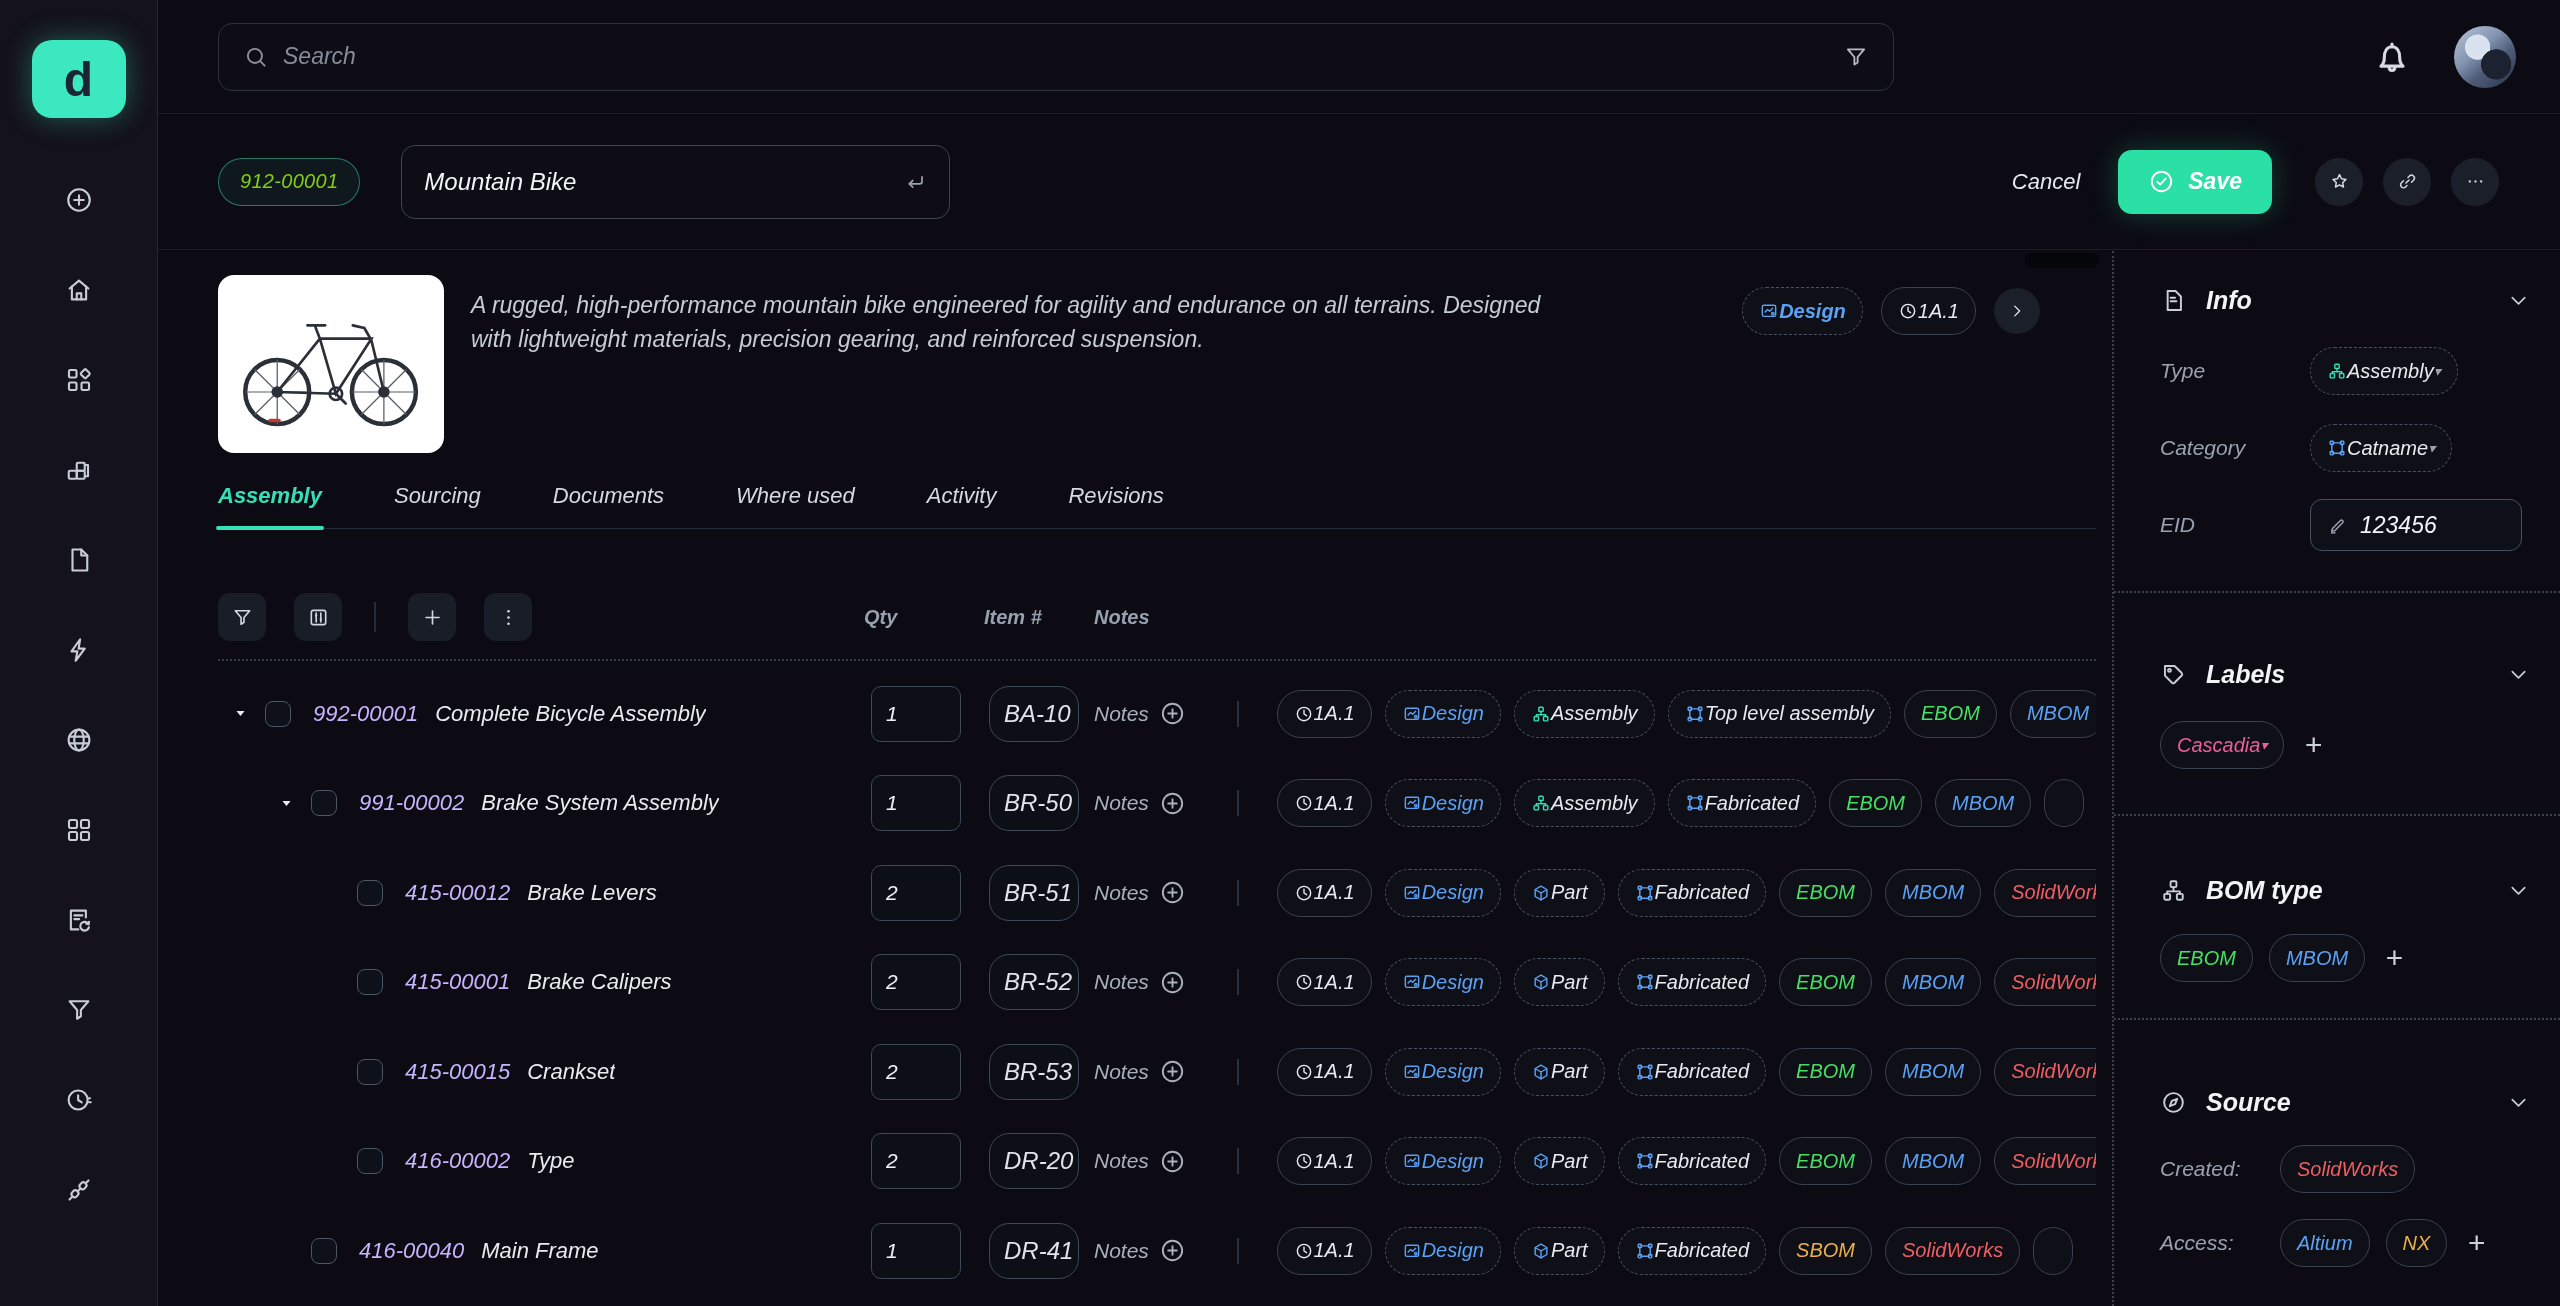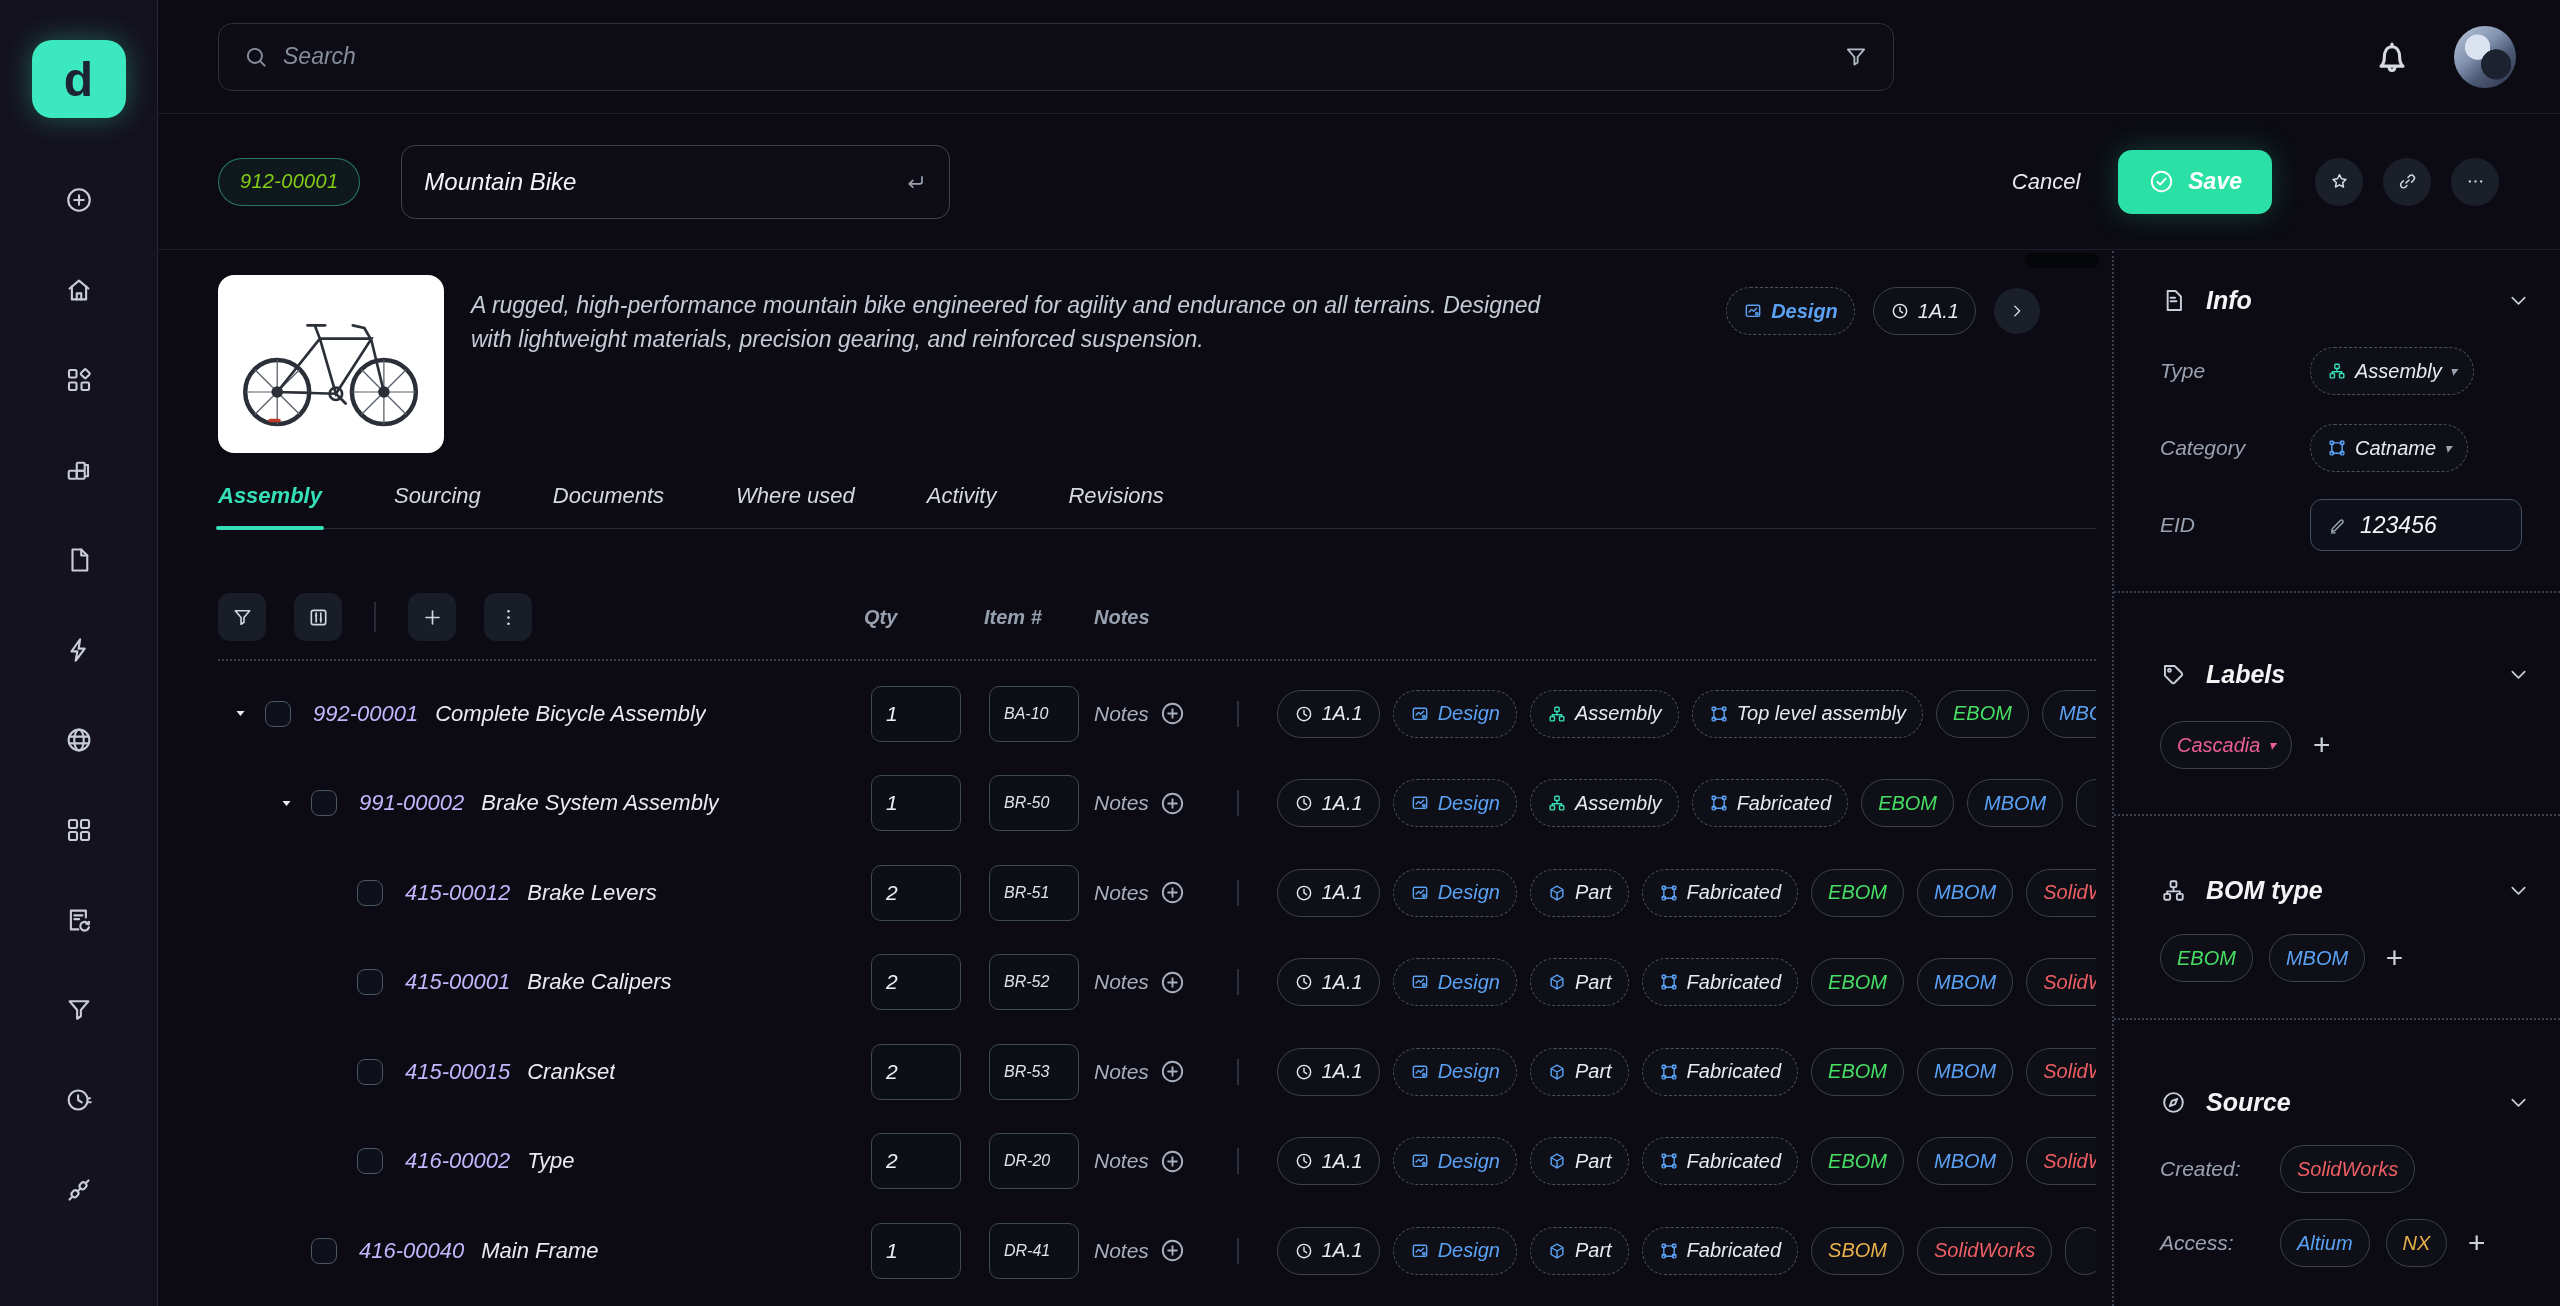--- a/index.html
+++ b/index.html
@@ -116,30 +116,30 @@
   .rows { margin-top:8px; width:1878px; }
   .row { height:89.5px; display:flex; align-items:center; }
   .tree { width:653px; display:flex; align-items:center; flex:none; }
   .caret-slot { width:32px; display:flex; align-items:center; flex:none; }
   .tree-caret { color:#e8ebee; display:flex; }
   .tree-caret .icon { width:15px; height:15px; }
   .checkbox { width:26px; height:26px; border:1.5px solid #4d5664; border-radius:8px; background:#0e1119; margin-right:22px; flex:none; }
   .part-no { color:#c4b5fd; font-size:22px; text-decoration:none; flex:none; }
   .part-name { color:#e9ebee; font-size:22px; margin-left:17px; white-space:nowrap; overflow:hidden; }
   .qty-box { width:90px; height:56px; border:1.5px solid #3f4856; border-radius:10px; background:#0d0f17; padding:0 14px; font-size:21px; color:#eef0f3; flex:none; }
-  .item-box { width:90px; height:56px; border:1.5px solid #3f4856; border-radius:10px; background:#0d0f17; padding:0 6px 0 14px; font-size:16px; color:#dfe3ea; display:flex; align-items:center; white-space:nowrap; overflow:hidden; margin-left:28px; flex:none; }
+  .item-box { width:90px; height:56px; border:1.5px solid #3f4856; border-radius:20px; background:#0d0f17; padding:0 6px 0 14px; font-size:24px; color:#dfe3ea; display:flex; align-items:center; white-space:nowrap; overflow:hidden; margin-left:28px; flex:none; }
   .notes { width:130px; margin-left:15px; display:flex; align-items:center; gap:10px; flex:none; }
   .notes-label { font-size:21px; color:#a8b0bd; }
   .notes-add { color:#a8b0bd; display:flex; }
   .notes-add .icon { width:27px; height:27px; }
   .row-sep { width:1.5px; height:26px; background:#2b313d; margin-left:13px; flex:none; }
   .tags { display:flex; align-items:center; gap:13px; margin-left:38px; flex:1; min-width:0; overflow:hidden; }
 
   .pill {
-    display:inline-flex; align-items:center; gap:8px; height:48px; padding:0 16px;
+    display:inline-flex; align-items:center; height:48px; padding:0 16px;
     border-radius:25px; border:1.5px solid #3a4150; background:rgba(16,20,28,.55);
     font-size:20px; color:#e8eaee; white-space:nowrap; flex:none; min-width:40px;
   }
   .pill.dashed { border-style:dashed; border-color:#4a5261; }
   .pill .icon { width:20px; height:20px; }
   .pill-caret { font-size:14px; }
   .c-green { color:#47df64; } .c-blue { color:#5ba2f5; } .c-red { color:#ef5e63; }
   .c-amber { color:#e9b04c; } .c-pink { color:#ea5f94; } .c-teal { color:#35e0b8; }
 
   

